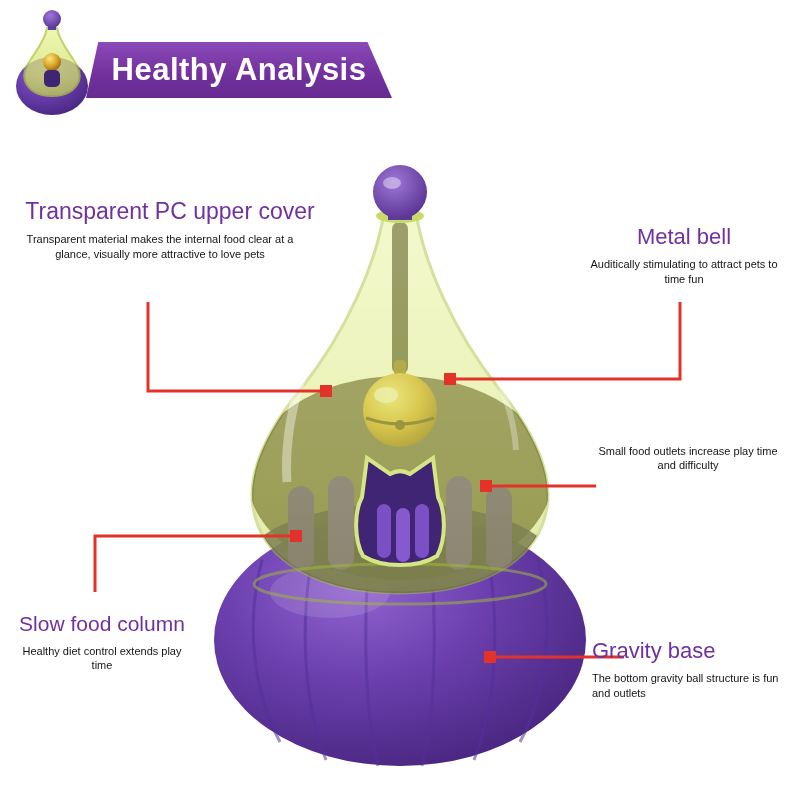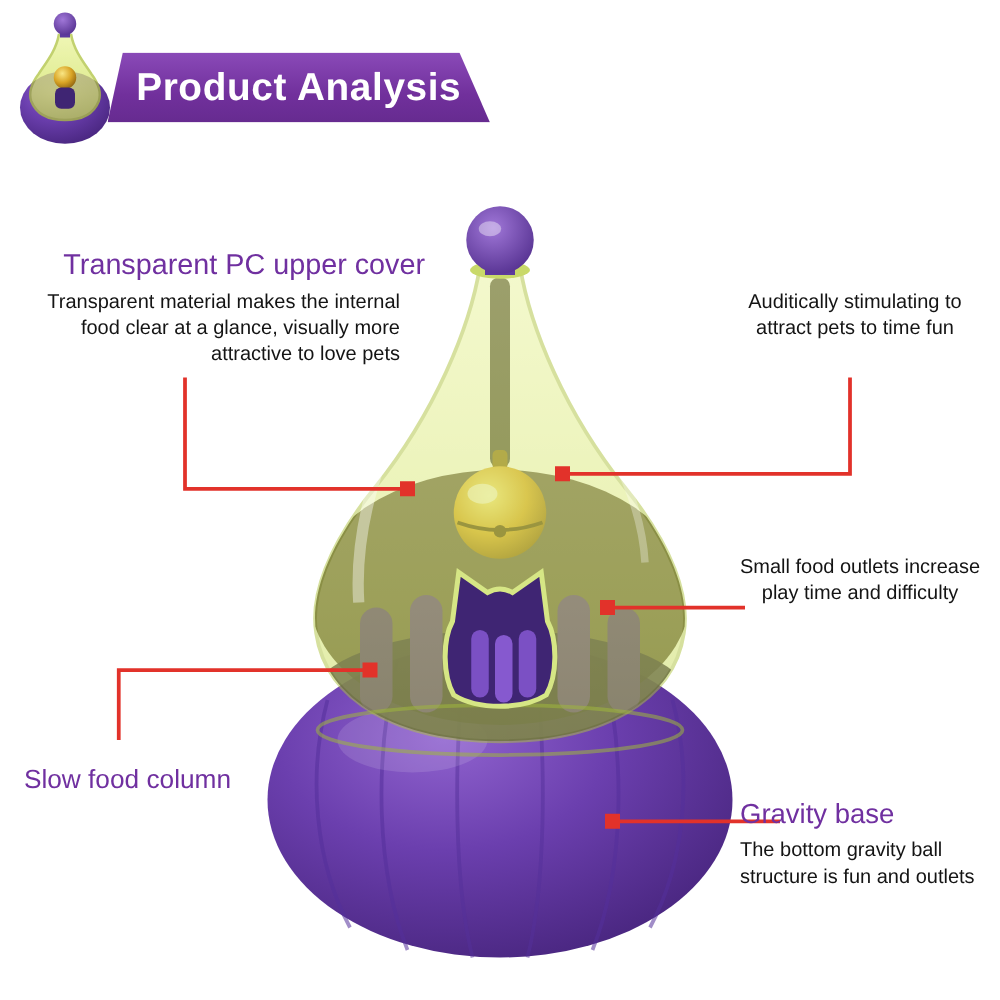--- a/index.html
+++ b/index.html
@@ -10,22 +10,22 @@
   svg{position:absolute;left:0;top:0;}
   .banner{
     position:absolute;left:86px;top:42px;width:306px;height:56px;
     background:linear-gradient(180deg,#8a4ab8 0%,#71309c 60%,#662b90 100%);
     clip-path:polygon(4% 0,92% 0,100% 100%,0% 100%);
     display:flex;align-items:center;justify-content:center;
   }
   .banner-text{color:#ffffff;font-size:31px;font-weight:700;letter-spacing:.5px;}
   .callout{position:absolute;}
   .callout-title{color:#7030A0;font-size:22px;line-height:1.15;}
-  .callout-desc{color:#141414;font-size:16px;line-height:1.3;margin-top:8px;}
-  .c-upper{left:28px;top:198px;width:312px;text-align:right;}
+  .callout-desc{color:#141414;font-size:11px;line-height:1.3;margin-top:8px;}
+  .c-upper{left:14px;top:198px;width:312px;text-align:center;}
   .c-upper .callout-title{font-size:23px;}
   .c-upper .callout-desc{width:292px;}
   .c-bell{left:585px;top:224px;width:198px;text-align:center;}
   .c-exit{left:588px;top:436px;width:200px;text-align:center;}
   .c-slow{left:8px;top:612px;width:188px;text-align:center;}
   .c-slow .callout-title{font-size:21px;}
   .c-slow .callout-desc{width:168px;margin-left:10px;}
   .c-gravity{left:592px;top:638px;width:200px;text-align:left;}
 </style>
 </head>
@@ -131,38 +131,40 @@
   <svg width="92" height="112" viewBox="0 0 92 112" style="left:6px;top:6px;">
     <ellipse cx="46" cy="80" rx="36" ry="29" fill="url(#baseGrad)"></ellipse>
     <path d="M41,22 L51,22 C53,34 61,44 67,53 C73,61 75,69 73,75 C69,85 59,90 46,90 C33,90 23,85 19,75 C17,69 19,61 25,53 C31,44 39,34 41,22 Z" fill="url(#glassGrad)" opacity=".75" stroke="#aec23f" stroke-width="2"></path>
     <circle cx="46" cy="56" r="9" fill="url(#bellGrad)"></circle>
     <rect x="38" y="64" width="16" height="17" rx="5" fill="#3f2573"></rect>
     <rect x="42" y="14" width="8" height="10" fill="#5d3a9e"></rect>
     <circle cx="46" cy="13" r="9" fill="url(#knobGrad)"></circle>
   </svg>
 
   <div class="banner">
-    <span class="banner-text">Product Analysis</span>
+    <span class="banner-text">Healthy Analysis</span>
   </div>
 
   <div class="callout c-upper">
     <div class="callout-title">Transparent PC upper cover</div>
     <div class="callout-desc">Transparent material makes the internal food clear at a glance, visually more attractive to love pets</div>
   </div>
 
   <div class="callout c-bell">
+    <div class="callout-title">Metal bell</div>
     <div class="callout-desc">Auditically stimulating to attract pets to time fun</div>
   </div>
 
   <div class="callout c-exit">
     <div class="callout-desc">Small food outlets increase play time and difficulty</div>
   </div>
 
   <div class="callout c-slow">
     <div class="callout-title">Slow food column</div>
+    <div class="callout-desc">Healthy diet control extends play time</div>
   </div>
 
   <div class="callout c-gravity">
     <div class="callout-title">Gravity base</div>
     <div class="callout-desc">The bottom gravity ball structure is fun and outlets</div>
   </div>
 
 </div>
 
 </body></html>

